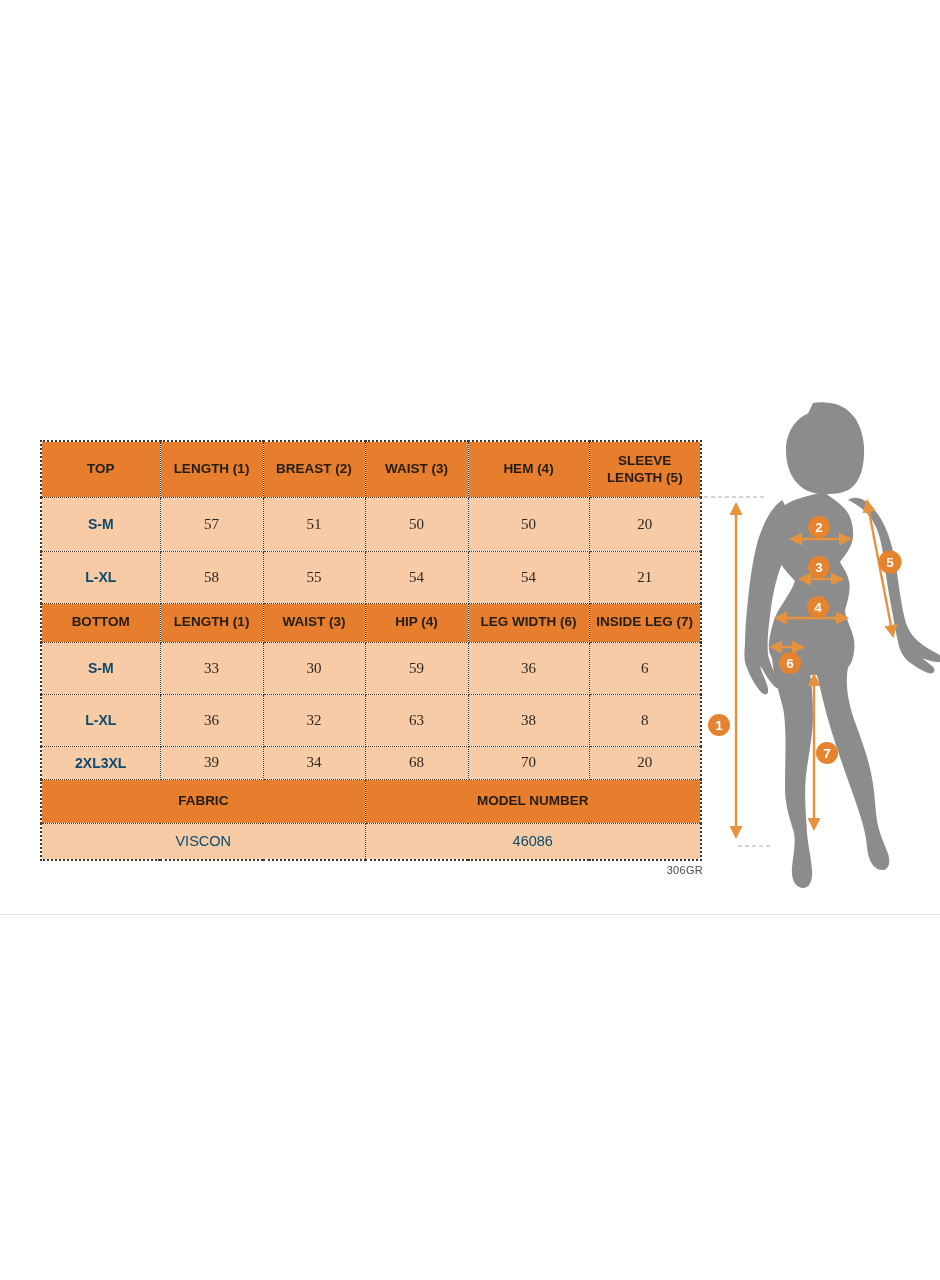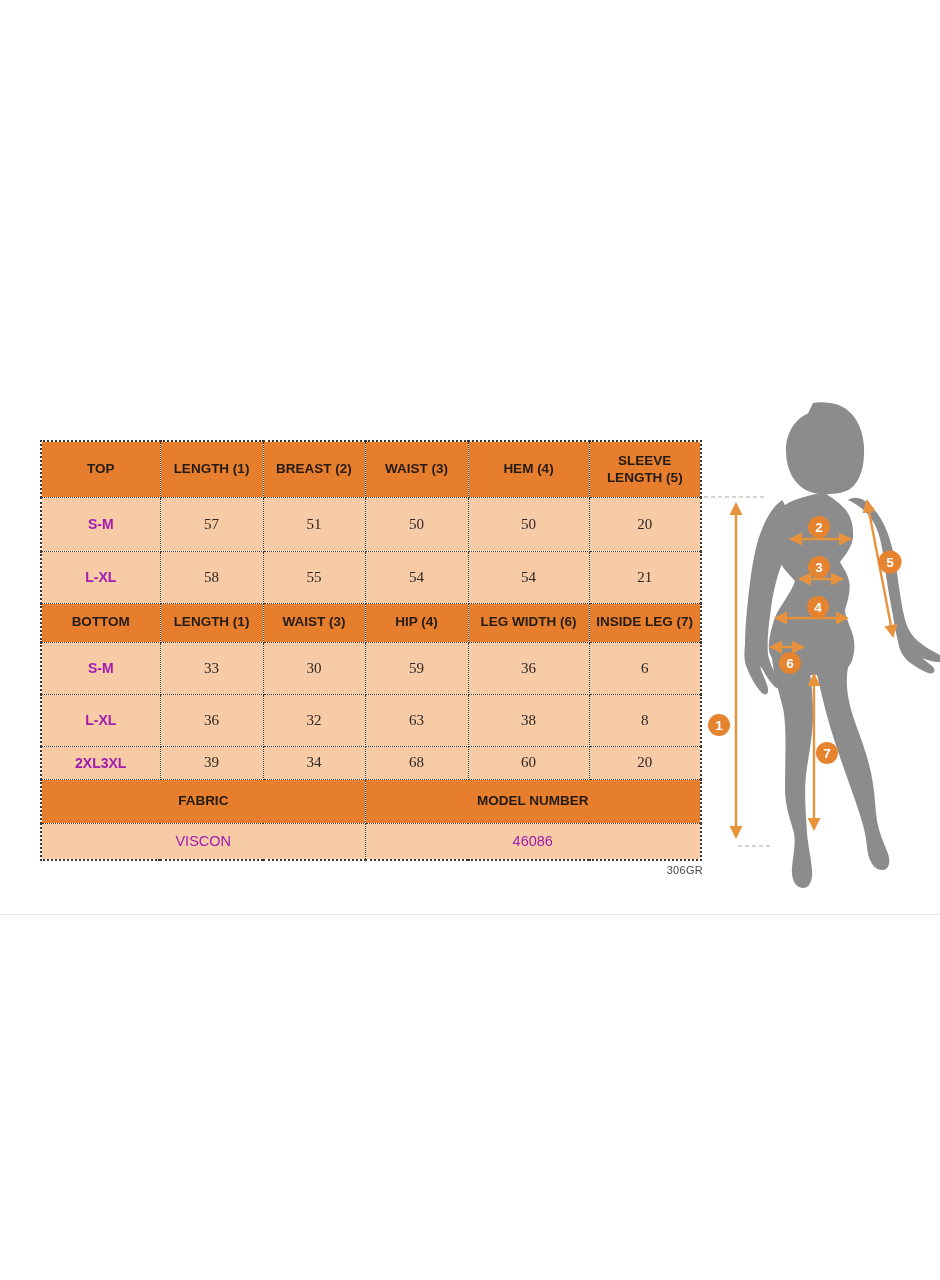--- a/index.html
+++ b/index.html
@@ -7,21 +7,21 @@
 
   
   table.size-table{
     position:absolute;left:40px;top:440px;width:660px;height:421px;
     border-collapse:collapse;table-layout:fixed;
     border:2px dotted #40342a;
   }
   .size-table td{
     border:1px dotted #40342a;
     text-align:center;vertical-align:middle;
-    color:#a21caf;overflow:hidden;
+    color:#0c4a6e;overflow:hidden;
   }
   .size-table td.hdr{
     background:#E67E2E;font-weight:bold;font-size:13.5px;line-height:1.25;
     color:#241c14;
   }
   .size-table td.lbl{background:#F7CBA6;font-weight:bold;font-size:14px;}
   .size-table td.val{background:#F7CBA6;font-size:15px;font-weight:500;color:#2e2520;font-family:Liberation Serif, serif;}
   .size-table td.foot{background:#F7CBA6;font-size:14.5px;font-weight:500;}
 
   
@@ -97,21 +97,21 @@
         <td class="val">32</td>
         <td class="val">63</td>
         <td class="val">38</td>
         <td class="val">8</td>
       </tr>
       <tr style="height:28px">
         <td class="lbl">2XL3XL</td>
         <td class="val">39</td>
         <td class="val">34</td>
         <td class="val">68</td>
-        <td class="val">60</td>
+        <td class="val">70</td>
         <td class="val">20</td>
       </tr>
       <tr style="height:37px">
         <td class="hdr" colspan="3">FABRIC</td>
         <td class="hdr" colspan="3">MODEL NUMBER</td>
       </tr>
       <tr style="height:31px">
         <td class="foot" colspan="3">VISCON</td>
         <td class="foot" colspan="3">46086</td>
       </tr>

